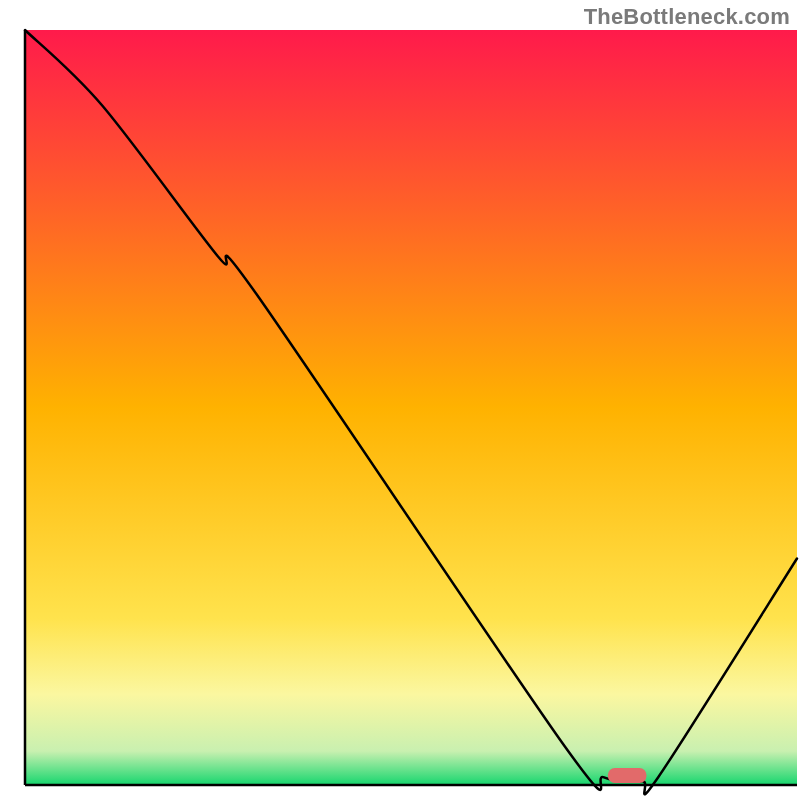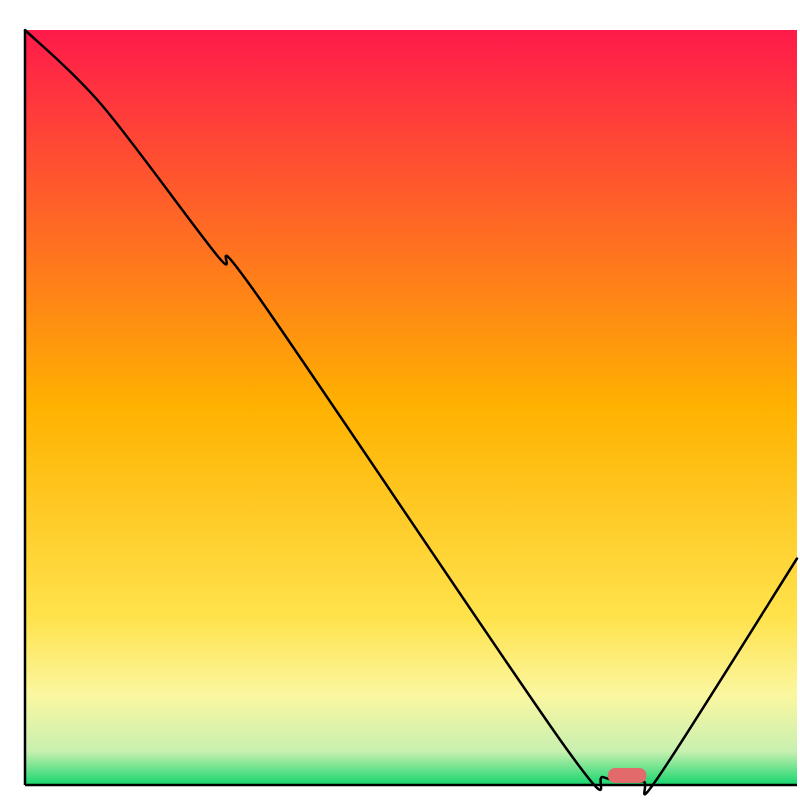--- a/index.html
+++ b/index.html
@@ -30,20 +30,21 @@
     position: absolute;
     left: 0;
     top: 0;
   }
 </style>
 </head>
 <body>
 
 <div class="container">
 
+  <div class="watermark">TheBottleneck.com</div>
 
   <svg class="plot" width="800" height="800" viewBox="0 0 800 800">
     <defs>
 
       <linearGradient id="bg-grad" x1="0" y1="0" x2="0" y2="1">
           <stop offset="0%" stop-color="#ff1a4b"></stop>
           <stop offset="50%" stop-color="#ffb200"></stop>
           <stop offset="78%" stop-color="#ffe34d"></stop>
           <stop offset="88%" stop-color="#fbf7a0"></stop>
           <stop offset="95.5%" stop-color="#c9f0b0"></stop>

